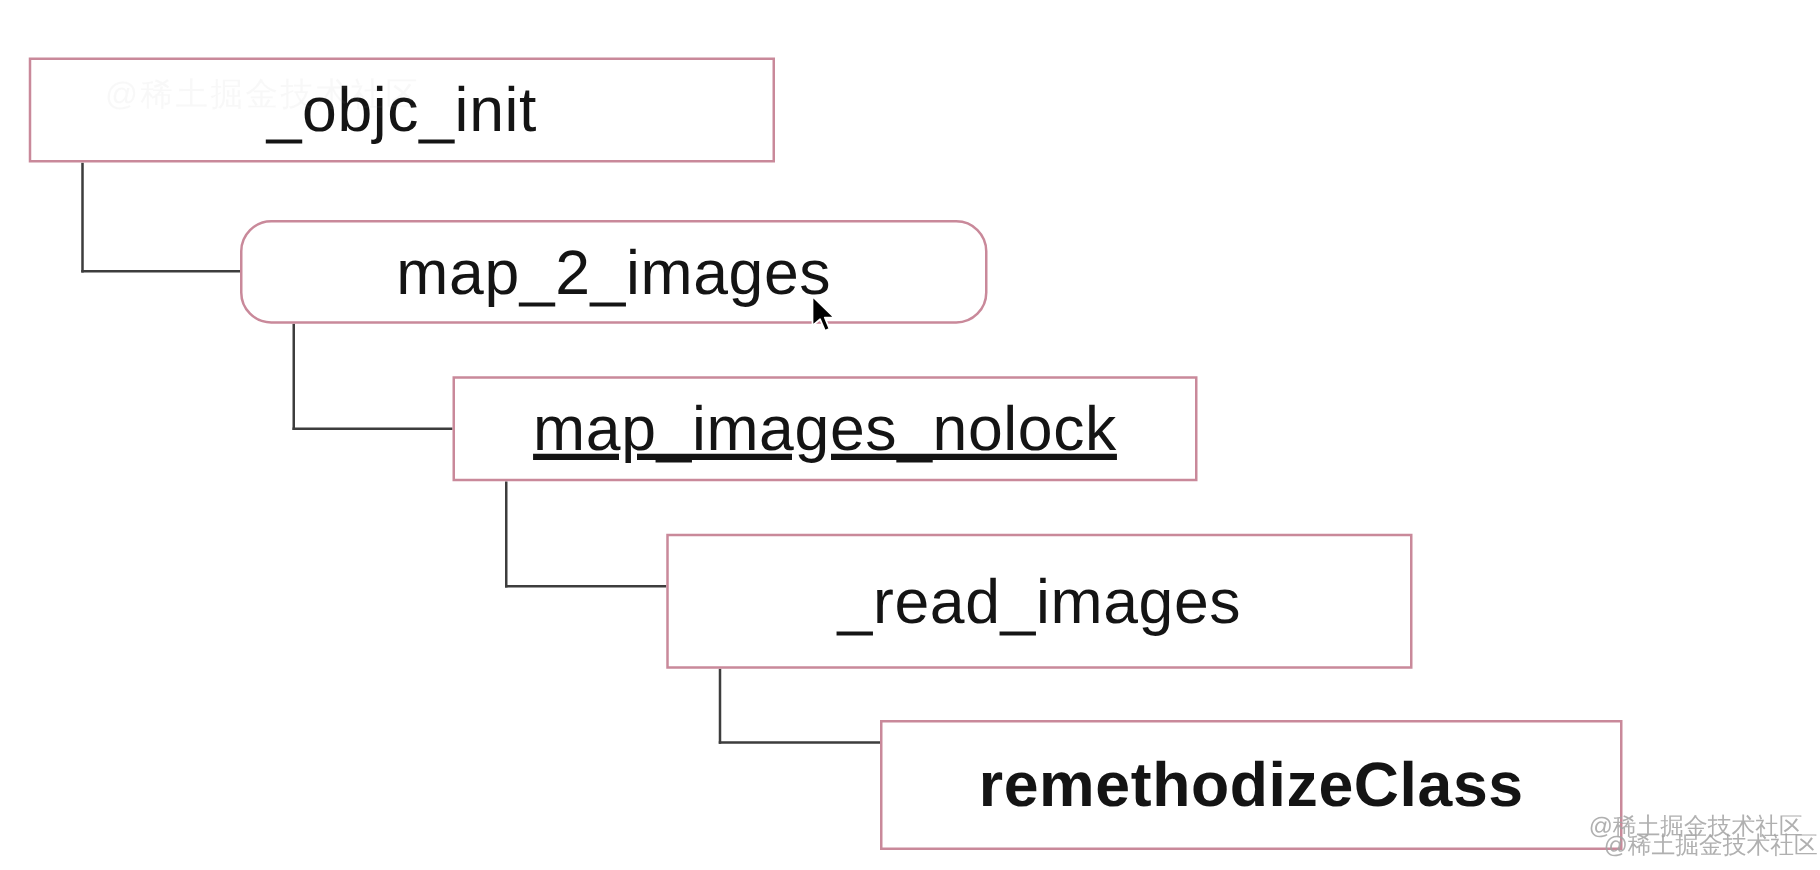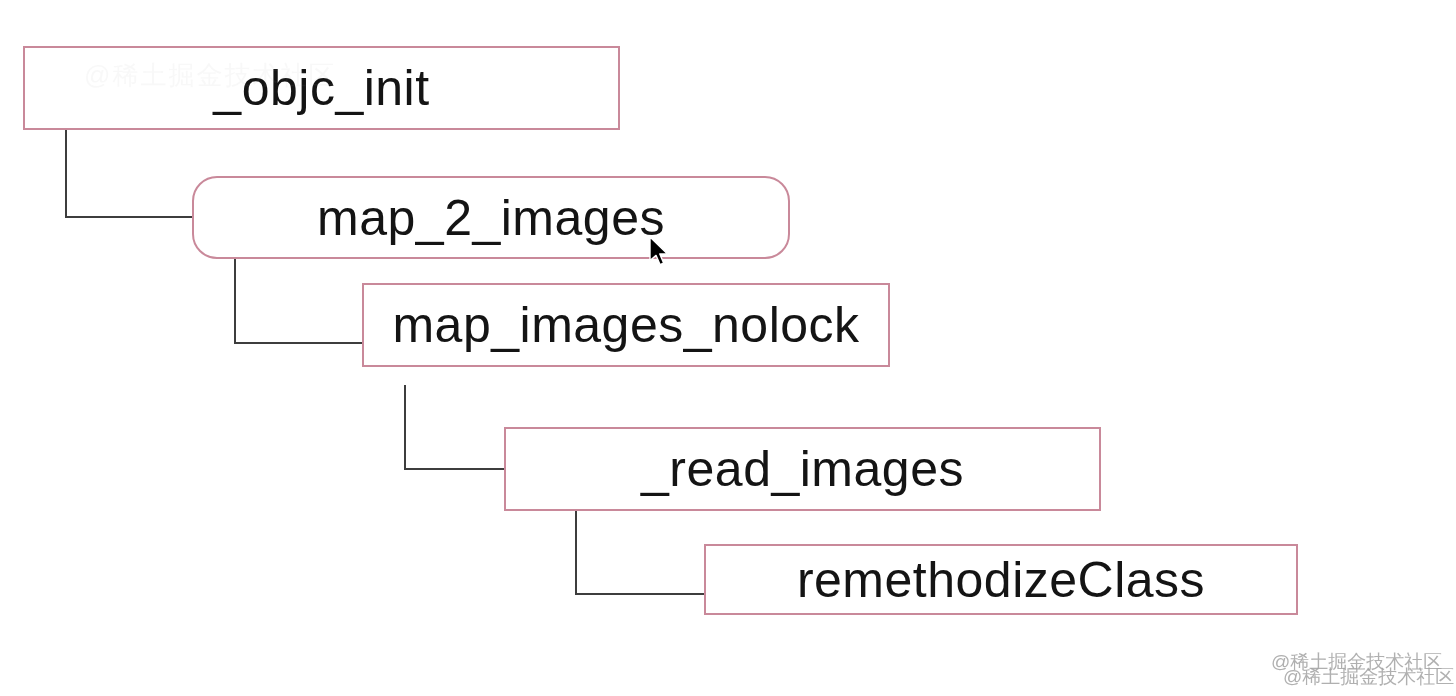--- a/index.html
+++ b/index.html
@@ -29,23 +29,23 @@
     align-items:center;
     justify-content:center;
     font-size:50px;
     letter-spacing:0.5px;
     color:var(--text);
     white-space:nowrap;
     z-index:2;
   }
   .node-0{left:23px;  top:46px;  width:597px; height:84px;}
   .node-1{left:192px; top:176px; width:598px; height:83px;border-radius:25px;}
-  .node-2{left:362px; top:283px; width:528px; height:84px;}
-  .node-3{left:504px; top:427px; width:597px; height:84px;}
-  .node-4{left:704px; top:544px; width:594px; height:71px;}
+  .node-2{left:362px; top:301px; width:596px; height:84px;text-decoration:underline;}
+  .node-3{left:533px; top:427px; width:597px; height:108px;}
+  .node-4{left:704px; top:576px; width:594px; height:104px;font-weight:bold;}
   .seg{
     position:absolute;
     background:var(--connector);
     z-index:1;
   }
   .seg.v{width:2px;}
   .seg.h{height:2px;}
   .v-0{left:65px;  top:130px; height:88px;}
   .h-0{left:65px;  top:216px; width:128px;}
   .v-1{left:234px; top:259px; height:85px;}

